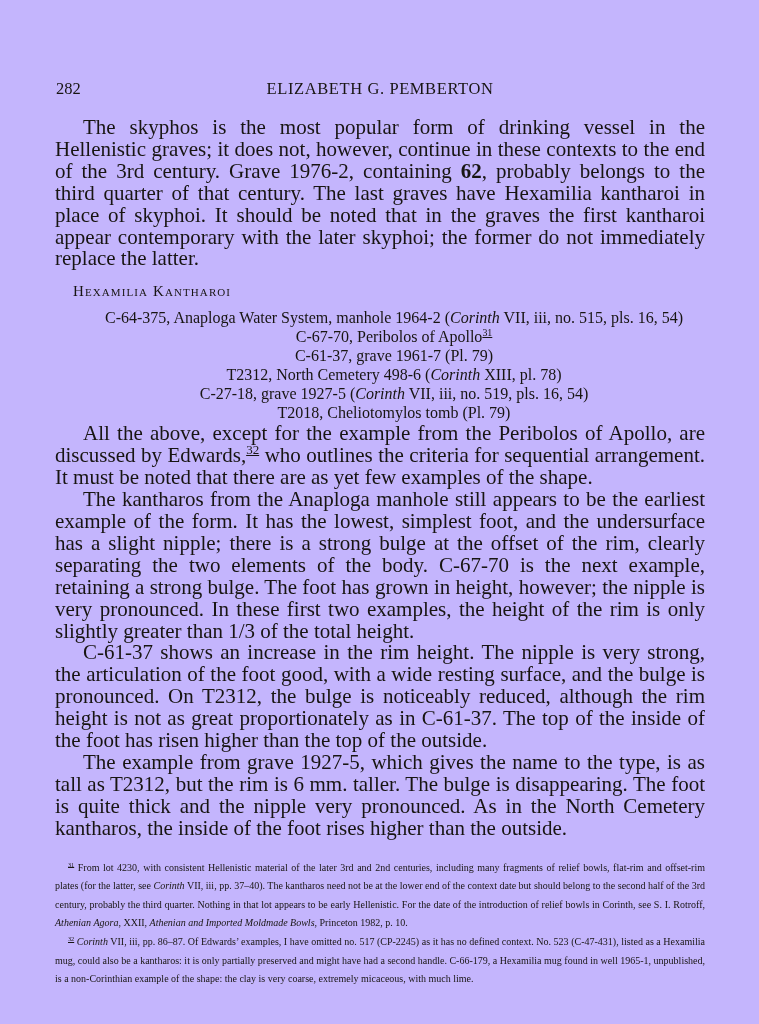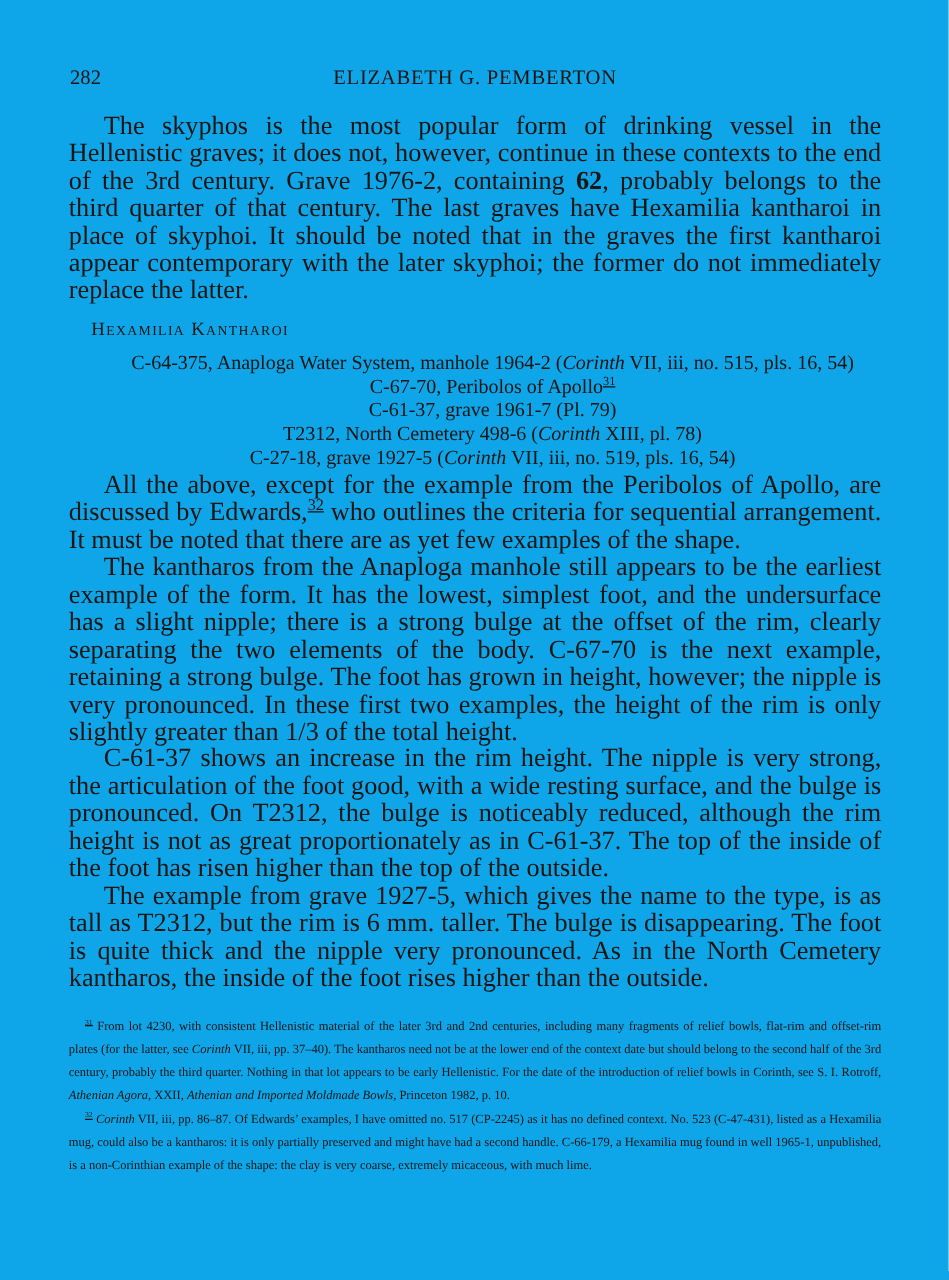--- a/index.html
+++ b/index.html
@@ -5,21 +5,21 @@
   html, body {
     margin: 0;
     padding: 0;
     background: #ffffff;
   }
   .page {
     position: relative;
     width: 759px;
     height: 1024px;
     box-sizing: border-box;
-    background: #0ea5e9;
+    background: #c4b5fd;
     color: #181512;
     font-family: "Liberation Serif", "DejaVu Serif", serif;
     padding: 52px 54px 0 55px;
     overflow: hidden;
   }
   .running-header {
     position: relative;
     height: 21px;
     margin-bottom: 17px;
   }
@@ -27,20 +27,21 @@
     position: absolute;
     left: 1px;
     top: 0;
     font-size: 16.5px;
   }
   .running-head {
     display: block;
     text-align: center;
     font-size: 16.5px;
     letter-spacing: 0.6px;
+    margin-top: 27px;
   }
   .body-para {
     margin: 0;
     font-size: 21px;
     line-height: 21.9px;
     text-align: justify;
     text-indent: 28px;
   }
   .section-heading {
     margin: 13px 0 8px 18px;
@@ -91,20 +92,21 @@
     <p class="body-para"><span>The skyphos is the most popular form of drinking vessel in the Hellenistic graves; it does not, however, continue in these contexts to the end of the 3rd century. Grave 1976-2, containing </span><span class="bold">62</span><span>, probably belongs to the third quarter of that century. The last graves have Hexamilia kantharoi in place of skyphoi. It should be noted that in the graves the first kantharoi appear contemporary with the later skyphoi; the former do not immediately replace the latter.</span></p>
 
     <h2 class="section-heading">Hexamilia Kantharoi</h2>
 
     <div class="catalog">
       <div class="catalog-item"><span>C-64-375, Anaploga Water System, manhole 1964-2 (</span><i>Corinth</i><span> VII, iii, no. 515, pls. 16, 54)</span><sup class="fn-ref"></sup></div>
       <div class="catalog-item"><span>C-67-70, Peribolos of Apollo</span><i></i><span></span><sup class="fn-ref">31</sup></div>
       <div class="catalog-item"><span>C-61-37, grave 1961-7 (Pl. 79)</span><i></i><span></span><sup class="fn-ref"></sup></div>
       <div class="catalog-item"><span>T2312, North Cemetery 498-6 (</span><i>Corinth</i><span> XIII, pl. 78)</span><sup class="fn-ref"></sup></div>
       <div class="catalog-item"><span>C-27-18, grave 1927-5 (</span><i>Corinth</i><span> VII, iii, no. 519, pls. 16, 54)</span><sup class="fn-ref"></sup></div>
+      <div class="catalog-item"><span>T2018, Cheliotomylos tomb (Pl. 79)</span><i></i><span></span><sup class="fn-ref"></sup></div>
     </div>
 
     <p class="body-para"><span>All the above, except for the example from the Peribolos of Apollo, are discussed by Edwards,</span><sup class="fn-ref">32</sup><span> who outlines the criteria for sequential arrangement. It must be noted that there are as yet few examples of the shape.</span></p>
 
     <p class="body-para"><span>The kantharos from the Anaploga manhole still appears to be the earliest example of the form. It has the lowest, simplest foot, and the undersurface has a slight nipple; there is a strong bulge at the offset of the rim, clearly separating the two elements of the body. C-67-70 is the next example, retaining a strong bulge. The foot has grown in height, however; the nipple is very pronounced. In these first two examples, the height of the rim is only slightly greater than 1/3 of the total height.</span></p>
 
     <p class="body-para"><span>C-61-37 shows an increase in the rim height. The nipple is very strong, the articulation of the foot good, with a wide resting surface, and the bulge is pronounced. On T2312, the bulge is noticeably reduced, although the rim height is not as great proportionately as in C-61-37. The top of the inside of the foot has risen higher than the top of the outside.</span></p>
 
     <p class="body-para"><span>The example from grave 1927-5, which gives the name to the type, is as tall as T2312, but the rim is 6 mm. taller. The bulge is disappearing. The foot is quite thick and the nipple very pronounced. As in the North Cemetery kantharos, the inside of the foot rises higher than the outside.</span></p>
 

